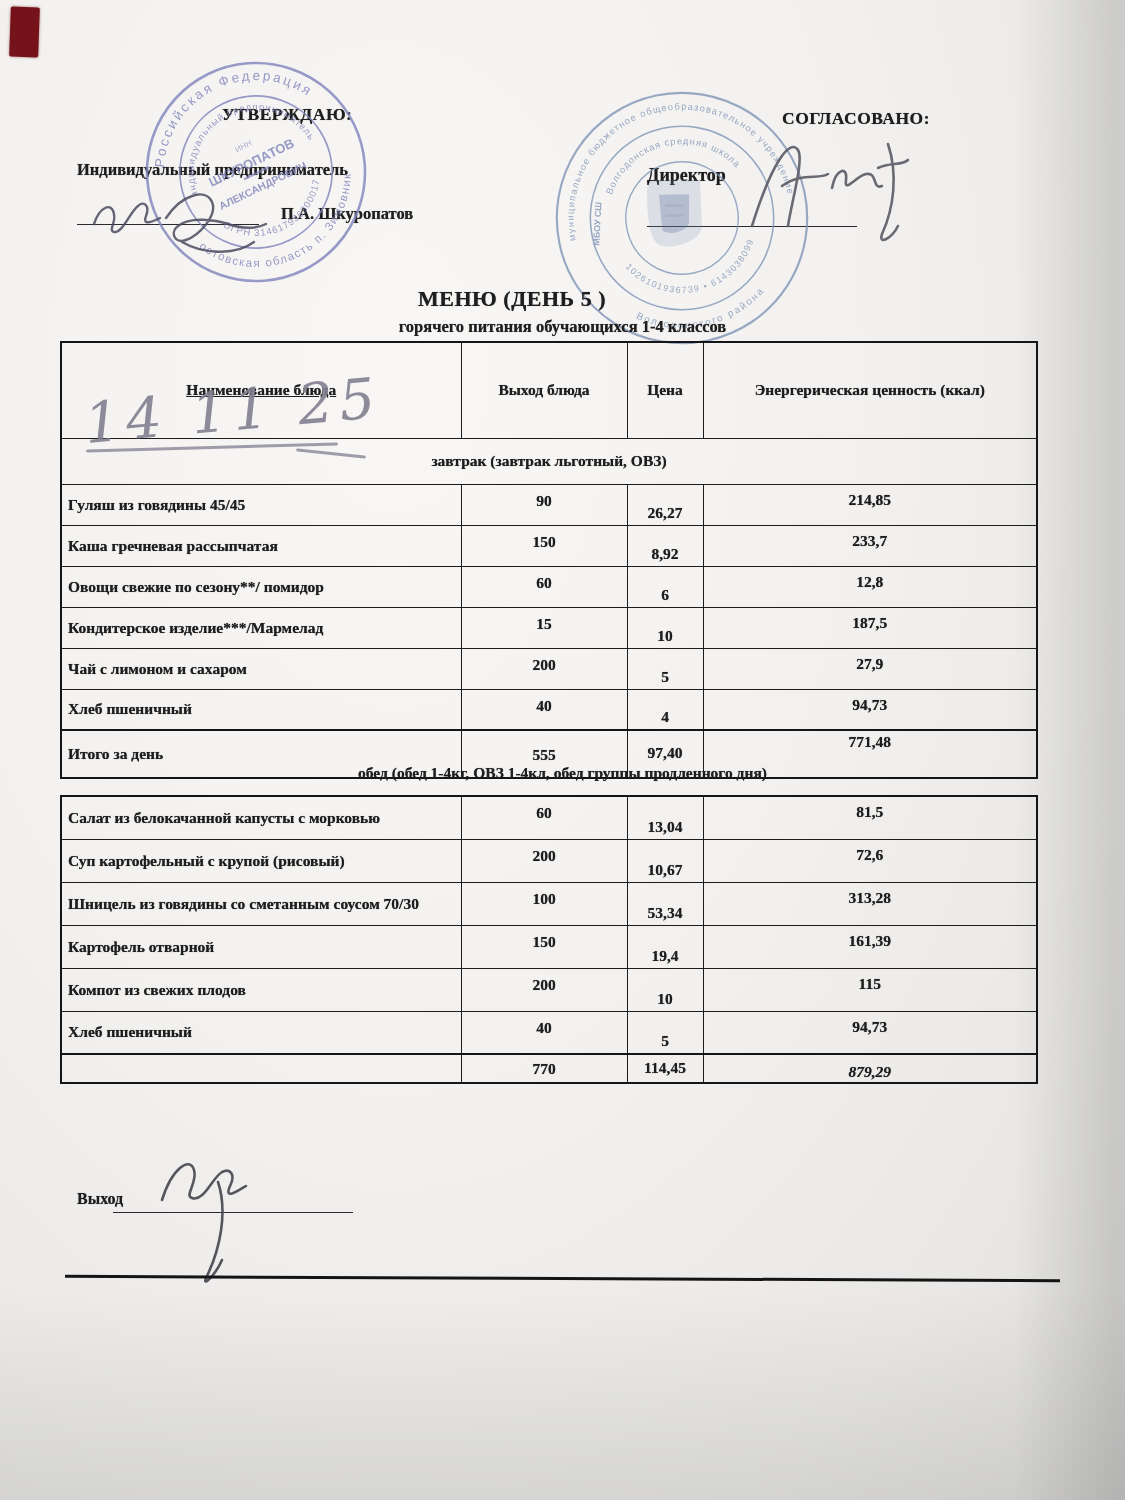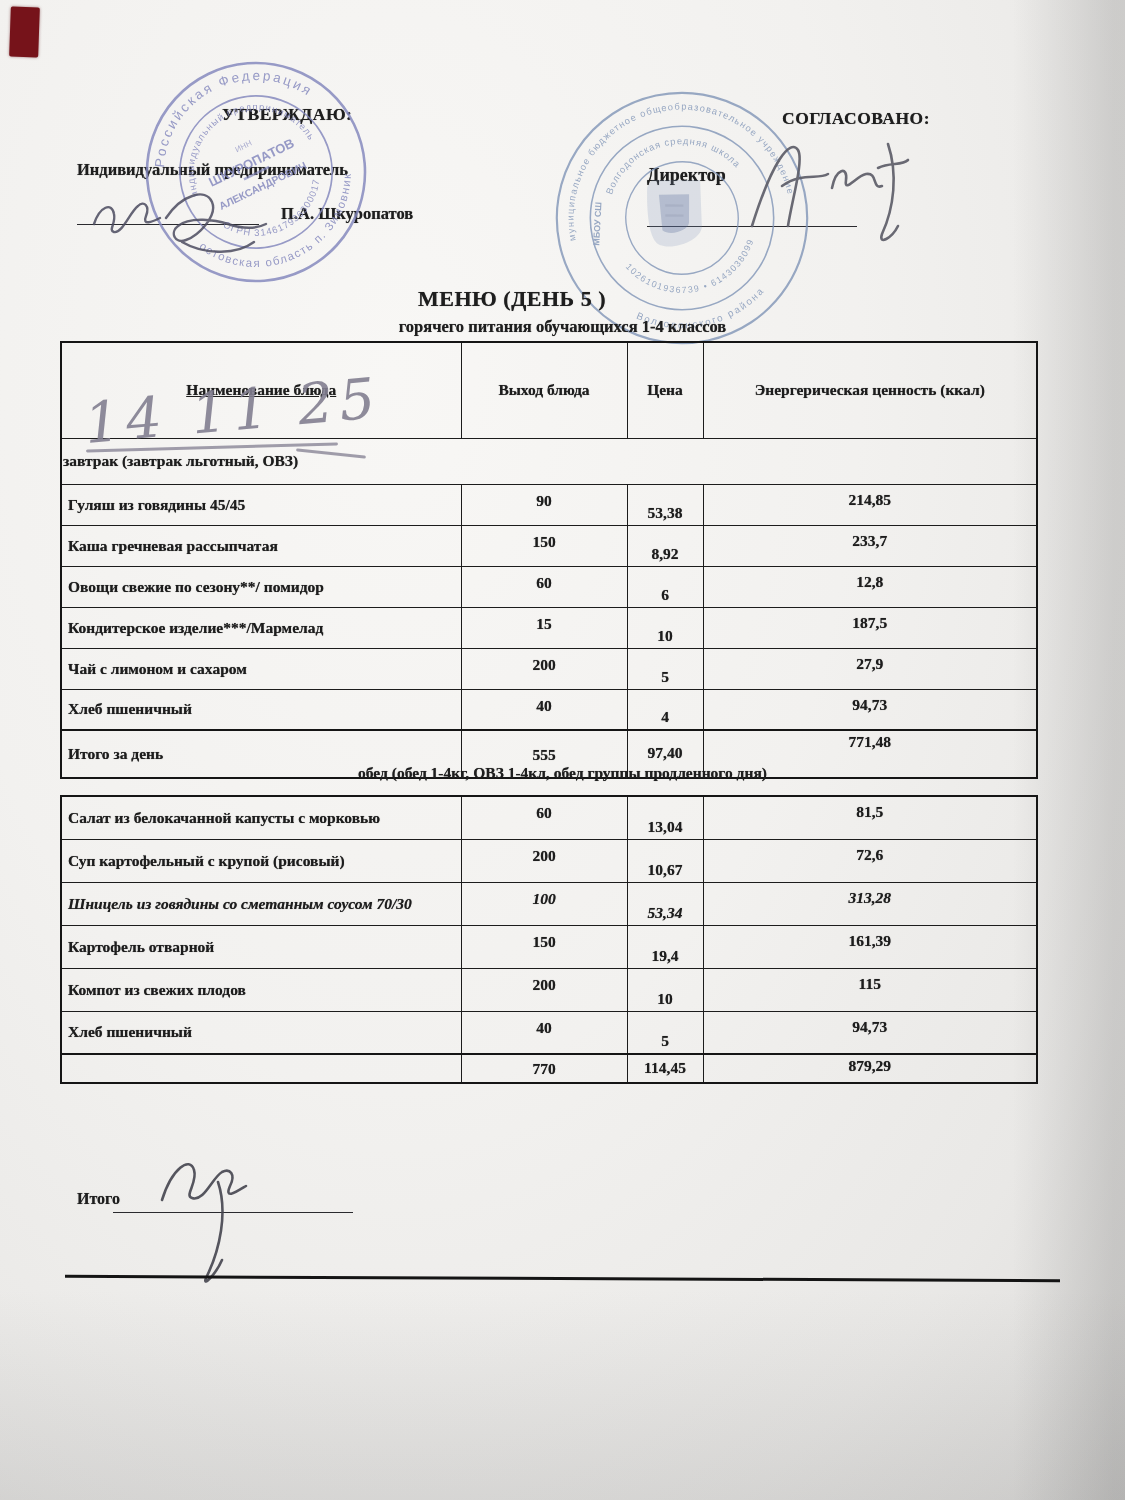--- a/index.html
+++ b/index.html
@@ -18,21 +18,21 @@
   table.menu{position:absolute;border-collapse:collapse;table-layout:fixed;
     width:976px;left:60px;background:transparent;}
   table.menu td,table.menu th{border:1.7px solid #1c1c1c;font-weight:bold;
     font-size:15.5px;color:#1d1d1d;overflow:hidden;}
   table.menu{border:2.4px solid #151515;}
   th.th-name{text-decoration:underline;font-weight:bold;}
   td.c-name{text-align:left;padding:2px 6px;vertical-align:middle;}
   td.c-out{text-align:center;vertical-align:top;padding-top:7px;}
   td.c-price{text-align:center;vertical-align:bottom;padding-bottom:3px;}
   td.c-kcal{text-align:center;vertical-align:top;padding-top:6px;}
-  tr.section-row td{height:43px;}
+  tr.section-row td{text-align:center;height:43px;}
   tr.total-row td{border-top:2.4px solid #151515;}
   
   .stamp{opacity:.82;pointer-events:none;}
   .stamp text{font-family:"Liberation Sans","DejaVu Sans",sans-serif;}
   
   #hdate{font-style:italic;color:rgba(130,126,144,.9);
     font-size:56px;letter-spacing:6px;transform:rotate(-5deg);
     font-family:"DejaVu Serif",serif;white-space:nowrap;}
   .date-stroke{background:rgba(130,126,144,.75);height:3px;border-radius:2px;}
 </style>
@@ -139,21 +139,21 @@
         <th>Энергерическая ценность (ккал)</th>
       </tr>
       <tr class="section-row">
         <td colspan="4">завтрак (завтрак льготный, ОВЗ)</td>
       </tr>
     </thead>
     <tbody>
         <tr style="height: 41px;">
           <td class="c-name">Гуляш из говядины 45/45</td>
           <td class="c-out">90</td>
-          <td class="c-price">53,38</td>
+          <td class="c-price">26,27</td>
           <td class="c-kcal">214,85</td>
         </tr>
         <tr style="height: 41px;">
           <td class="c-name">Каша гречневая рассыпчатая</td>
           <td class="c-out">150</td>
           <td class="c-price">8,92</td>
           <td class="c-kcal">233,7</td>
         </tr>
         <tr style="height: 41px;">
           <td class="c-name">Овощи свежие по сезону**/ помидор</td>
@@ -209,21 +209,21 @@
           <td class="c-out">60</td>
           <td class="c-price">13,04</td>
           <td class="c-kcal">81,5</td>
         </tr>
         <tr style="height: 43px;">
           <td class="c-name">Суп картофельный с крупой (рисовый)</td>
           <td class="c-out">200</td>
           <td class="c-price">10,67</td>
           <td class="c-kcal">72,6</td>
         </tr>
-        <tr style="height: 43px; font-style: italic;">
+        <tr style="height: 43px;">
           <td class="c-name">Шницель из говядины со сметанным соусом 70/30</td>
           <td class="c-out">100</td>
           <td class="c-price">53,34</td>
           <td class="c-kcal">313,28</td>
         </tr>
         <tr style="height: 43px;">
           <td class="c-name">Картофель отварной</td>
           <td class="c-out">150</td>
           <td class="c-price">19,4</td>
           <td class="c-kcal">161,39</td>
@@ -239,26 +239,26 @@
           <td class="c-out">40</td>
           <td class="c-price">5</td>
           <td class="c-kcal">94,73</td>
         </tr>
       </tbody>
     <tbody>
       <tr class="total-row" style="height:29px;">
         <td class="c-name"></td>
         <td class="c-out" style="vertical-align:middle;padding-top:2px;">770</td>
         <td class="c-price" style="vertical-align:middle;margin-top:16px;">114,45</td>
-        <td class="c-kcal" style="vertical-align:top;padding-top:2px;">879,29</td>
+        <td class="c-kcal" style="vertical-align:top;padding-top:8px;font-style:italic;">879,29</td>
       </tr>
     </tbody>
   </table>
 
-  <div class="abs ink b" style="left:77px;top:1190px;font-size:16px;">Итого</div>
+  <div class="abs ink b" style="left:77px;top:1190px;font-size:16px;">Выход</div>
   <div class="abs sigline" style="left:113px;top:1212px;width:240px;"></div>
   <svg class="abs" width="140" height="160" viewBox="0 0 140 160" style="left:152px;top:1138px;">
     <g fill="none" stroke="#45454f" stroke-width="2.6" stroke-linecap="round" opacity=".9">
       <path d="M 10,62 C 20,30 38,18 42,32 C 46,44 32,58 40,60 C 52,64 60,40 70,34 C 78,30 84,36 78,48 C 72,62 84,54 94,48"></path>
       <path d="M 66,44 C 76,74 68,112 54,140 C 50,150 64,136 70,122"></path>
     </g>
   </svg>
 
   <div class="abs" style="left:65px;top:1277px;width:995px;height:3px;background:#141414;
               transform:rotate(0.25deg);"></div>

